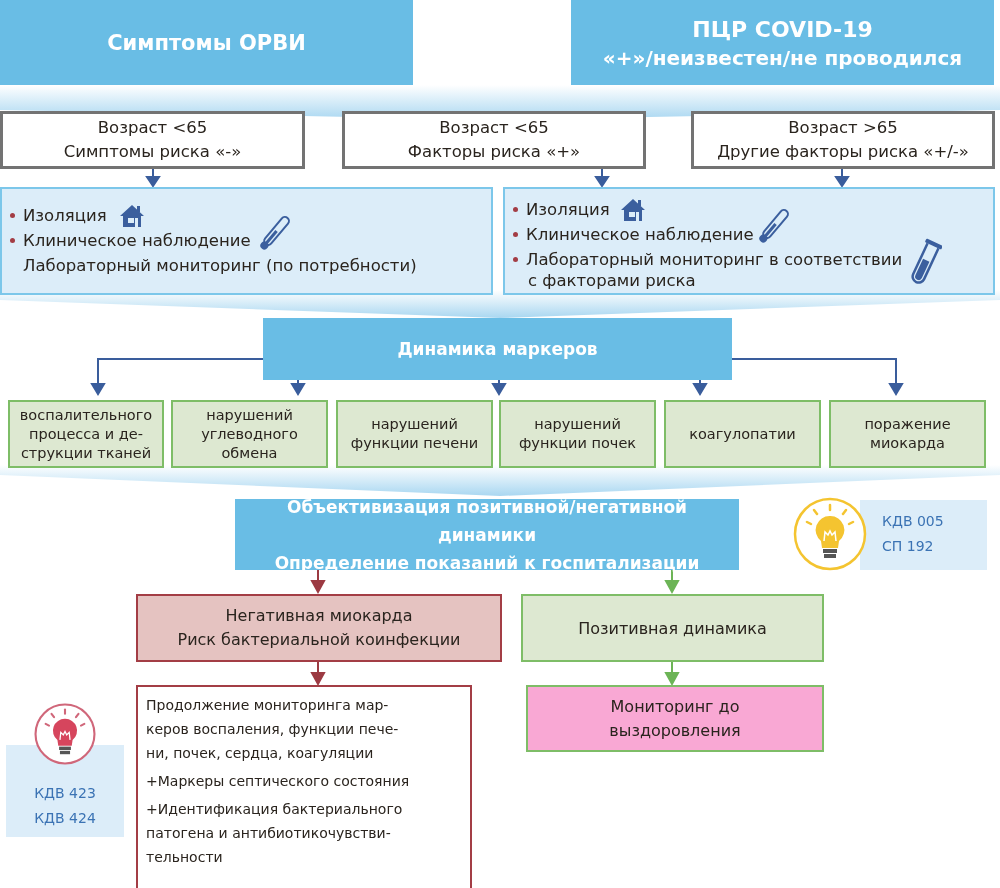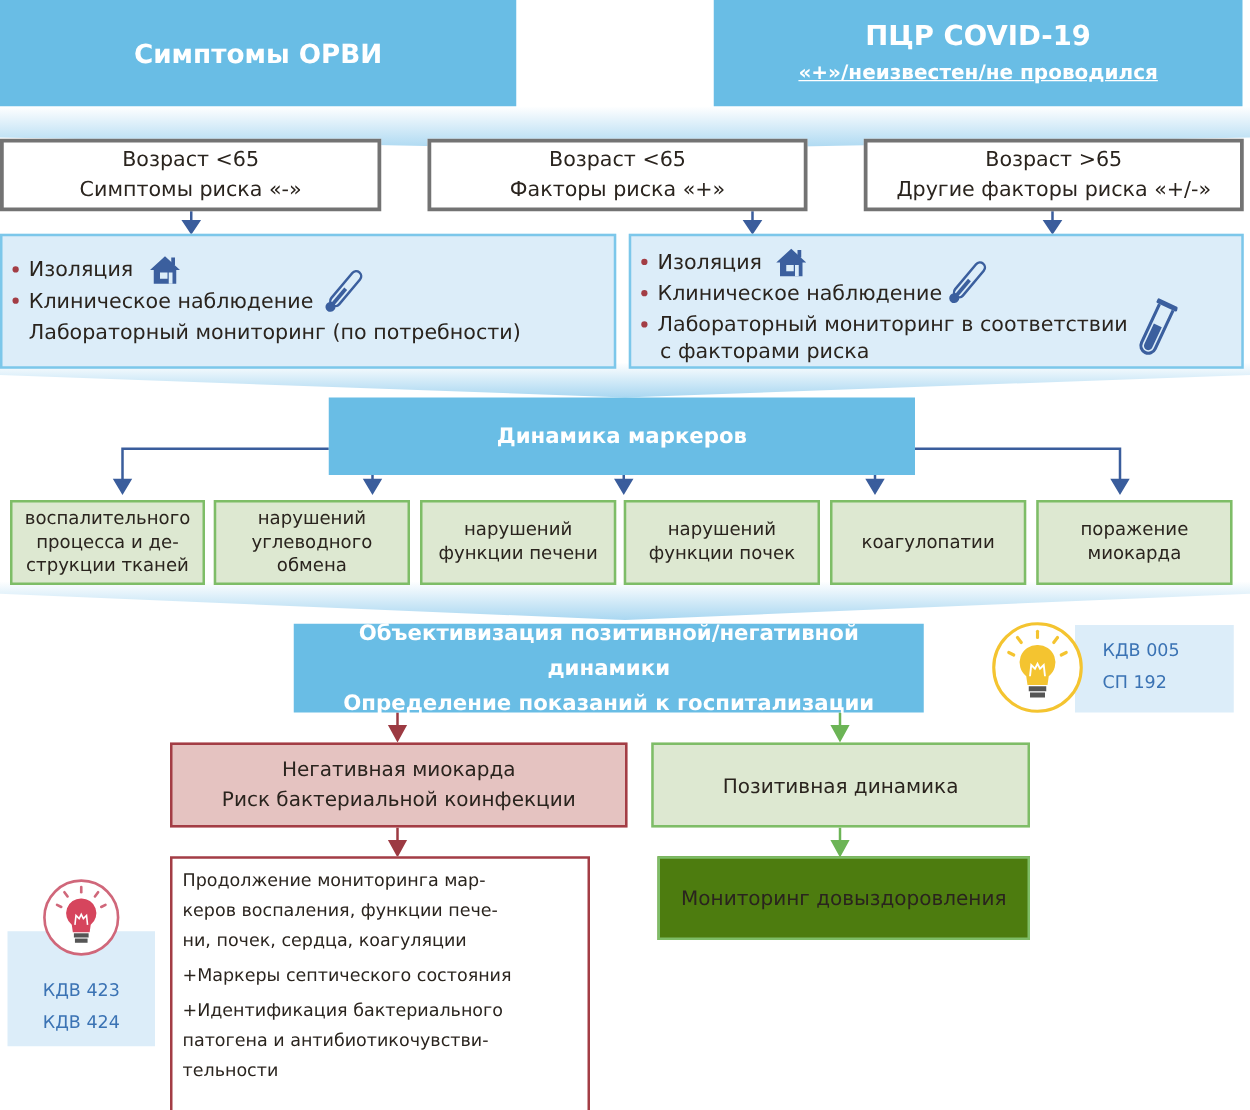--- a/index.html
+++ b/index.html
@@ -84,21 +84,21 @@
     <line x1="672" y1="662" x2="672" y2="676"></line>
       <polygon points="666,673 678,673 672,684"></polygon>
   </g>
 </svg>
 
 <div class="abs hdr" style="left:0;top:0;width:413px;height:85px;font-size:21px;">
   <span>Симптомы ОРВИ</span>
 </div>
 <div class="abs hdr" style="left:571px;top:0;width:423px;height:85px;">
   <span style="font-size:22px;line-height:30px;">ПЦР COVID-19</span>
-  <span style="font-size:16px;line-height:26px;text-decoration:underline;">«+»/неизвестен/не проводился</span>
+  <span style="font-size:20px;line-height:26px;">«+»/неизвестен/не проводился</span>
 </div>
 
 <div class="abs box-white" style="left:0;top:111px;width:305px;height:58px;">
   <span>Возраст &lt;65</span>
   <span>Симптомы риска «-»</span>
 </div>
 <div class="abs box-white" style="left:342px;top:111px;width:304px;height:58px;">
   <span>Возраст &lt;65</span>
   <span>Факторы риска «+»</span>
 </div>
@@ -250,21 +250,21 @@
 <div class="abs" style="left:136px;top:685px;width:336px;height:249px;border:2px solid #a33d45;background:#fff;padding:6px 0 0 8px;font-size:14px;line-height:24px;">
   <div>Продолжение мониторинга мар-</div>
   <div>керов воспаления, функции пече-</div>
   <div>ни, почек, сердца, коагуляции</div>
   <div style="margin-top:4px;">+Маркеры септического состояния</div>
   <div style="margin-top:4px;">+Идентификация бактериального</div>
   <div>патогена и антибиотикочувстви-</div>
   <div>тельности</div>
 </div>
 
-<div class="abs" style="left:526px;top:685px;width:298px;height:67px;border:2px solid #7ebd67;background:#4d7c0f;display:flex;align-items:center;justify-content:center;font-size:16px;line-height:24px;text-align:right;">
+<div class="abs" style="left:526px;top:685px;width:298px;height:67px;border:2px solid #7ebd67;background:#f9a8d4;display:flex;flex-direction:column;align-items:center;justify-content:center;font-size:16px;line-height:24px;text-align:right;">
   <span>Мониторинг до</span>
   <span>выздоровления</span>
 </div>
 
 <div class="abs ref" style="left:6px;top:745px;width:118px;height:92px;padding:36px 0 0 0;text-align:center;">
   <div>КДВ 423</div>
   <div>КДВ 424</div>
 </div>
 <svg width="64" height="64" viewBox="0 0 76 76" style="left:33px;top:702px;">
   <circle cx="38" cy="38" r="35" fill="#ffffff" stroke="#d0677a" stroke-width="2.5"></circle>

